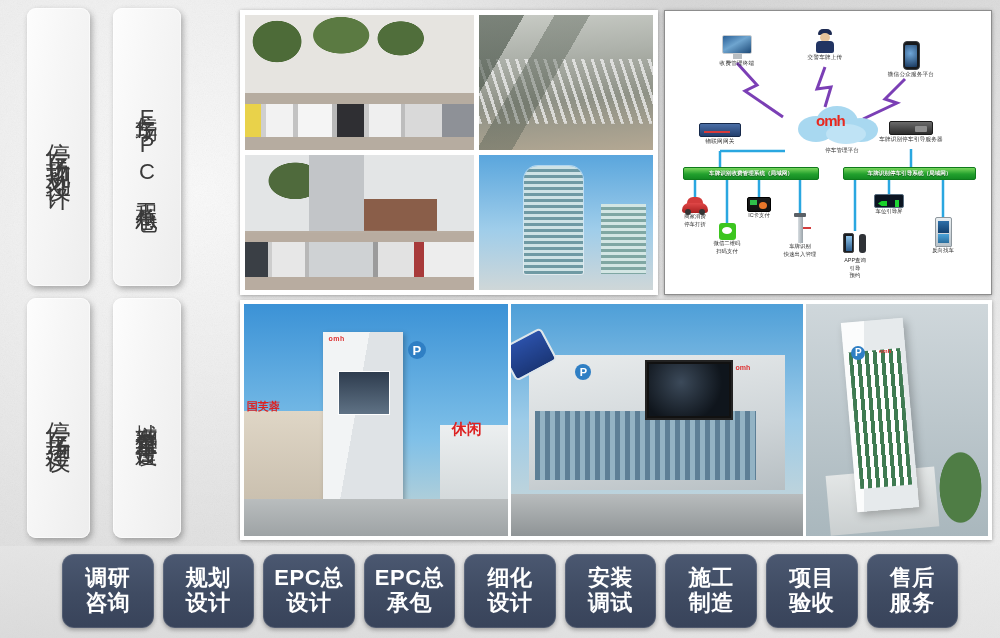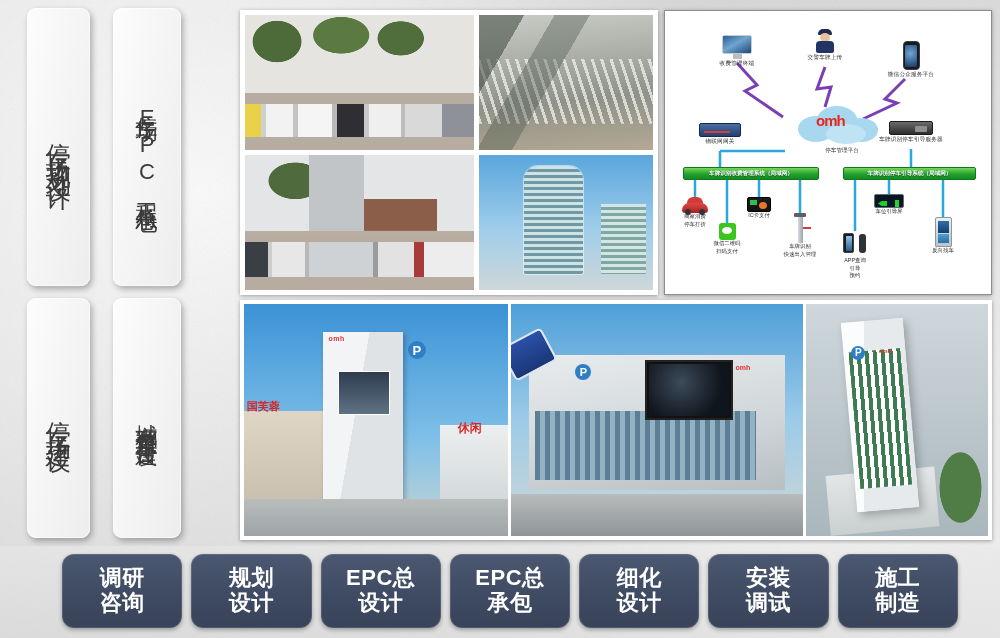--- a/index.html
+++ b/index.html
@@ -194,21 +194,21 @@
     font-weight:bold; display:flex; align-items:center; justify-content:center;
     font-family:"Liberation Sans",sans-serif;
   }
   .rd1 .lowbldgL{position:absolute;left:0;top:46%;width:30%;height:40%;
     background:linear-gradient(#dfd6c6,#c9bfae);}
   .rd1 .lowbldgR{position:absolute;right:0;top:52%;width:26%;height:34%;
     background:linear-gradient(#eceff0,#d2d8da);}
   .rd1 .ground{position:absolute;left:0;right:0;bottom:0;height:16%;
     background:linear-gradient(#b9bdbe,#9ea3a5);}
   .rd1 .redtext{position:absolute;left:1%;top:41%;color:#d22;font-size:11px;font-weight:bold;}
-  .rd1 .redtext2{position:absolute;right:10%;top:50%;color:#d22;font-size:12px;font-weight:bold;}
+  .rd1 .redtext2{position:absolute;right:10%;top:50%;color:#d22;font-size:15px;font-weight:bold;}
   .rd1 .logo{position:absolute;left:32%;top:13.5%;font-size:7px;color:#d33;font-weight:bold;letter-spacing:.5px;}
 
   .rd2 { background: linear-gradient(#4e9fd8 0%, #9ccbe8 50%, #cfd8d6 100%); }
   .rd2 .block{
     position:absolute; left:6%; top:22%; width:88%; height:58%;
     background: linear-gradient(170deg,#e9eced 0%, #cfd5d8 60%, #b7bfc3 100%);
   }
   .rd2 .glass{
     position:absolute; left:8%; top:46%; width:76%; height:30%;
     background: repeating-linear-gradient(90deg,#5d7f96 0 5px,#93b3c4 5px 10px);
@@ -599,15 +599,19 @@
     <div class="pbtn">EPC总
 设计</div>
     <div class="pbtn">EPC总
 承包</div>
     <div class="pbtn">细化
 设计</div>
     <div class="pbtn">安装
 调试</div>
     <div class="pbtn">施工
 制造</div>
+    <div class="pbtn">项目
+验收</div>
+    <div class="pbtn">售后
+服务</div>
   </div>
 
 </div>
 
 </body></html>

